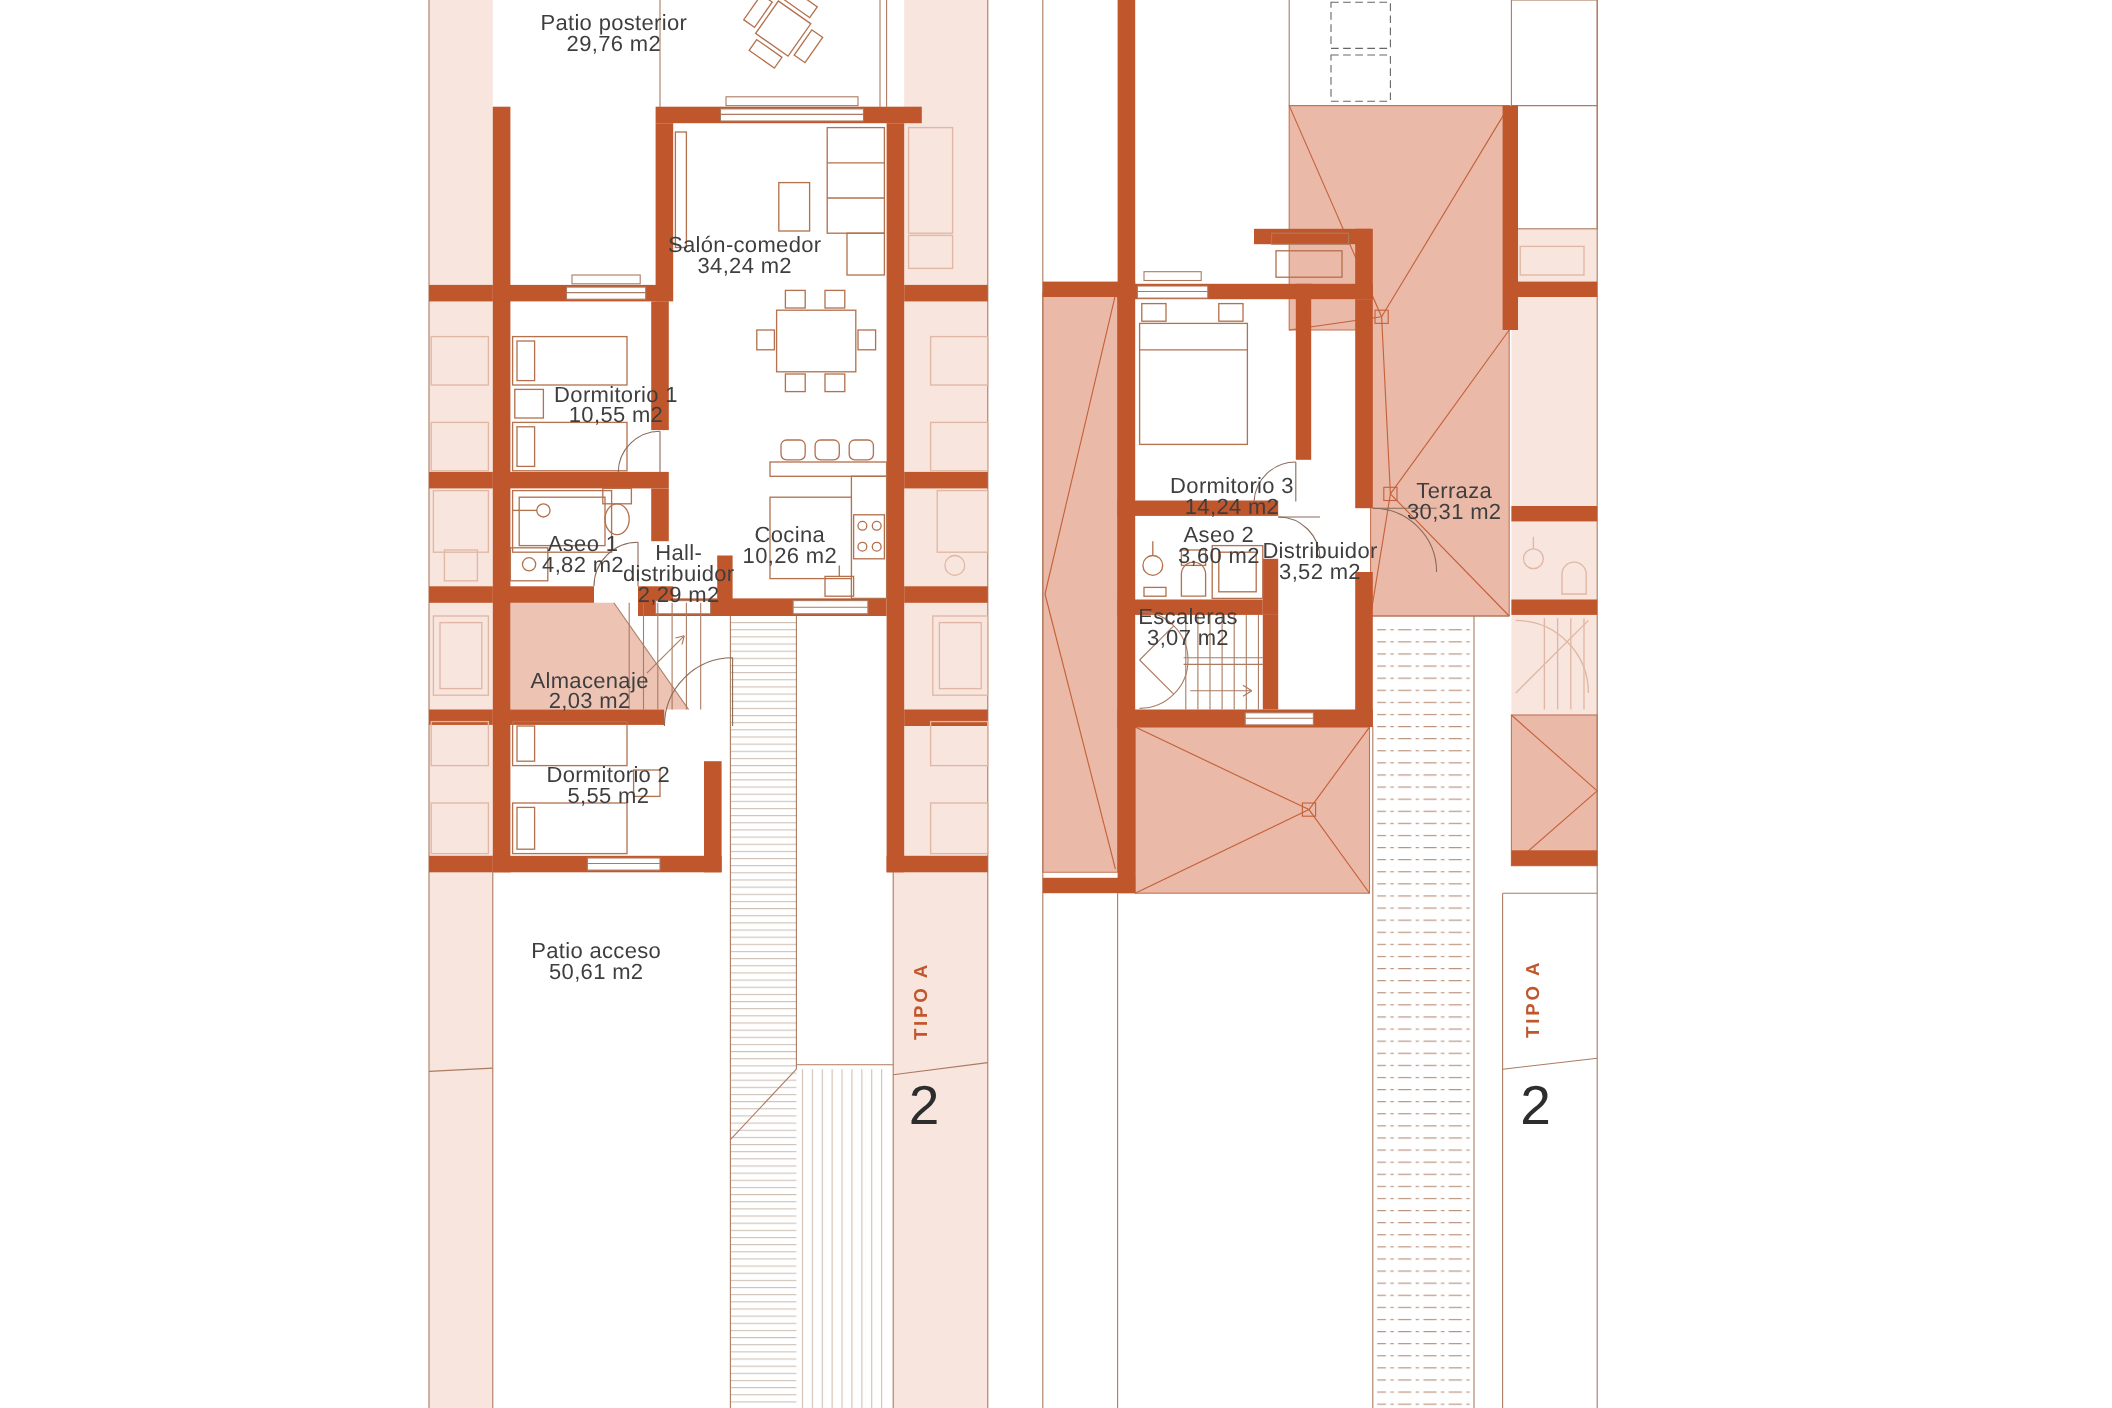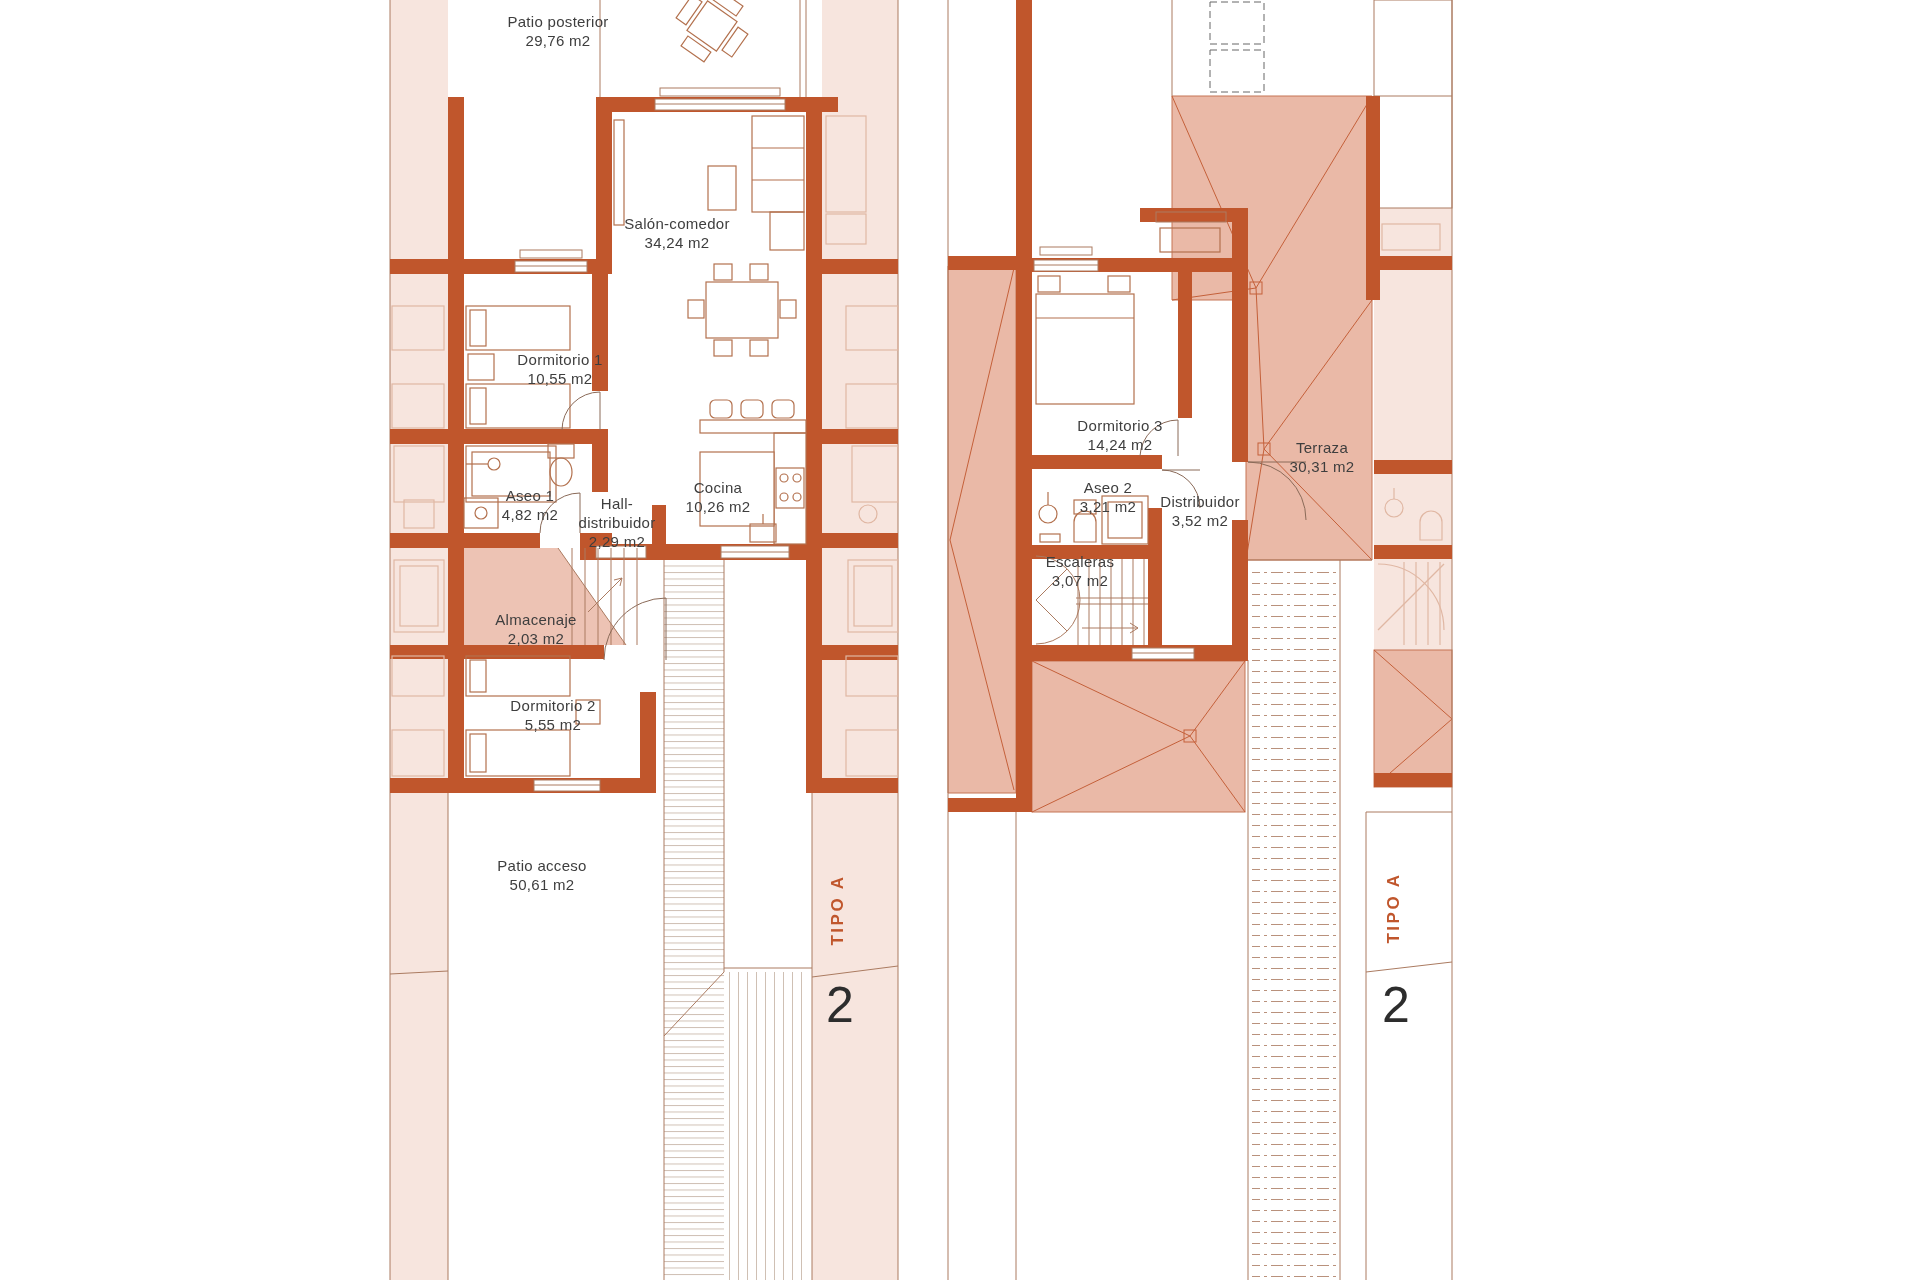--- a/index.html
+++ b/index.html
@@ -4,21 +4,21 @@
 <style>
   :root{
     --wall:#c0562c; --pink:#f7e5de; --roof:#eab9a7; --accent:#c0562c;
     --text:#3e3e3e; --hatch:#cfc0b4; --line:#ab7b61; --furn:#b3714e;
     --fade:#e0b7a3; --door:#8a6a58; --dash:#b9917c;
   }
   html,body{margin:0;padding:0;background:#fff;}
   body{width:1920px;height:1280px;overflow:hidden;font-family:"Liberation Sans",sans-serif;}
   .stage{position:relative;width:1920px;height:1280px;background:#fff;}
   .stage svg{position:absolute;left:0;top:0;}
-  .lbl{position:absolute;transform:translateX(-50%);text-align:center;font-size:15px;
+  .lbl{position:absolute;transform:translateX(-50%);text-align:center;font-size:20px;
        line-height:19px;color:var(--text);letter-spacing:.3px;white-space:nowrap;}
   .lbl span{display:block;}
   .lbl.wrap{white-space:normal;width:104px;}
   .tipo{position:absolute;transform:translate(-50%,-50%) rotate(-90deg);color:var(--accent);
         font-size:17px;font-weight:600;letter-spacing:2.5px;white-space:nowrap;}
   .unum{position:absolute;transform:translateX(-50%);font-size:50px;color:#2d2d2d;}
   
   .wall{fill:var(--wall);}
   .pk{fill:var(--pink);}
   .rf{fill:var(--roof);stroke:#c57454;stroke-width:1;}
@@ -419,27 +419,27 @@
 </div>
 <div class="lbl" style="left:553px;top:696px">
   <span>Dormitorio 2</span>
       <span>5,55 m2</span>
 </div>
 <div class="lbl" style="left:542px;top:856px">
   <span>Patio acceso</span>
       <span>50,61 m2</span>
 </div>
 
-<div class="lbl" style="left:1120px;top:416px">
+<div class="lbl" style="left:1120px;top:433px">
   <span>Dormitorio 3</span>
       <span>14,24 m2</span>
 </div>
 <div class="lbl" style="left:1108px;top:478px">
   <span>Aseo 2</span>
-      <span>3,21 m2</span>
+      <span>3,60 m2</span>
 </div>
 <div class="lbl" style="left:1200px;top:492px">
   <span>Distribuidor</span>
       <span>3,52 m2</span>
 </div>
 <div class="lbl" style="left:1080px;top:552px">
   <span>Escaleras</span>
       <span>3,07 m2</span>
 </div>
 <div class="lbl" style="left:1322px;top:438px">

